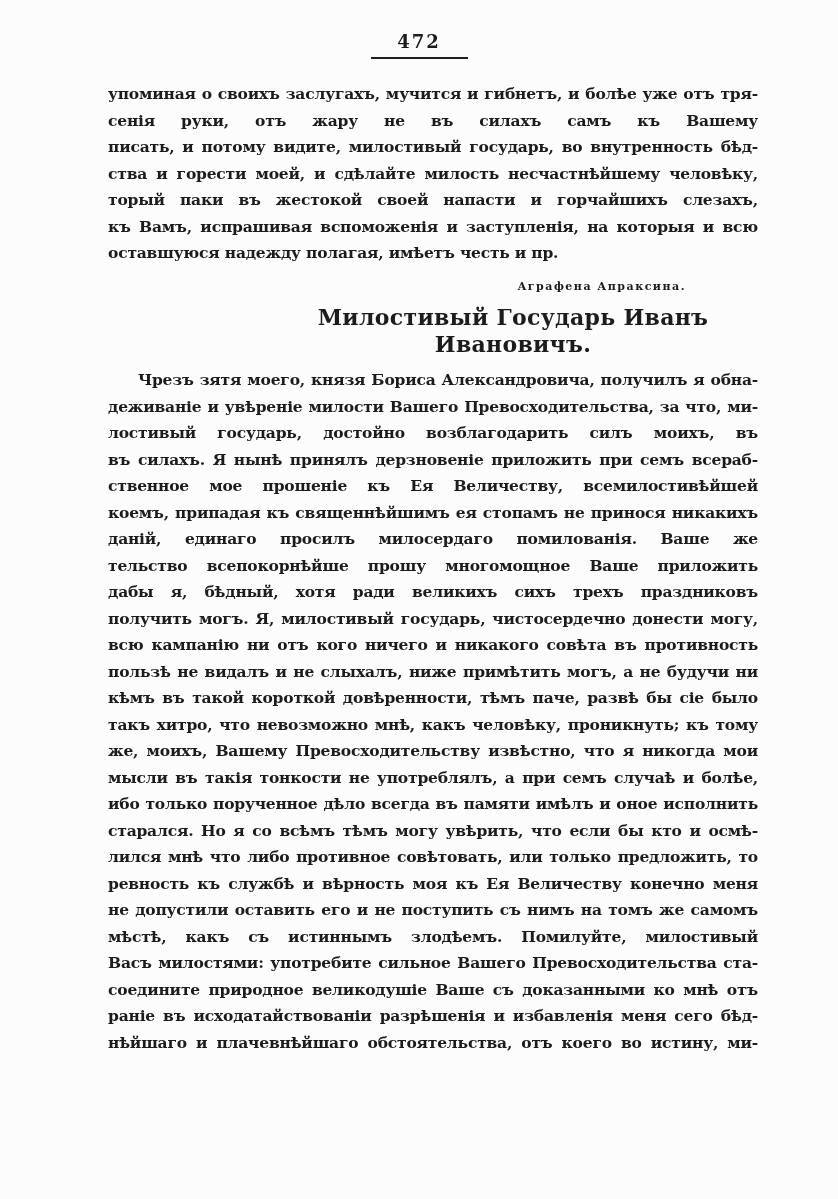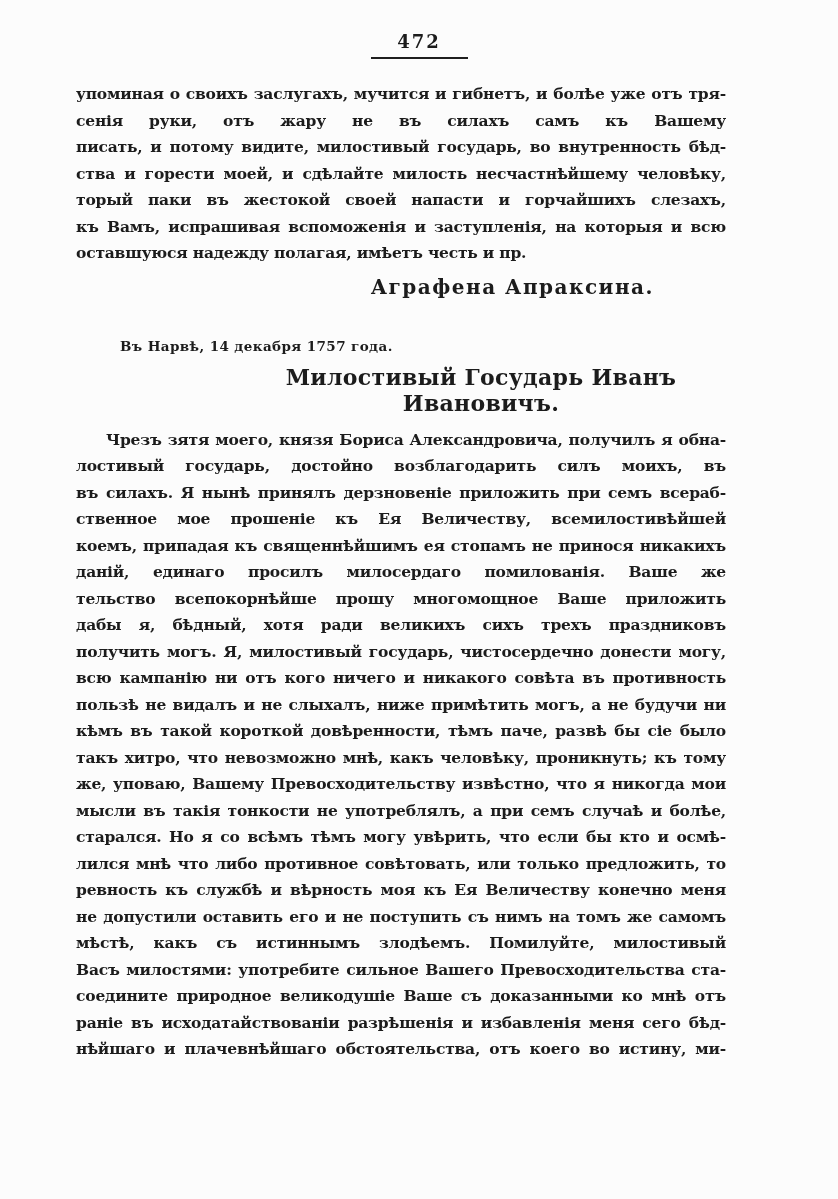--- a/index.html
+++ b/index.html
@@ -23,41 +23,41 @@
     font-weight: 700;
     letter-spacing: 2px;
   }
   .rule {
     width: 97px; height: 2px;
     background: #1f1f1f;
     margin: 3px auto 0 auto;
   }
   .text-block {
     width: 650px;
-    margin-left: 76px;
+    margin-left: 108px;
     margin-top: 22px;
     font-size: 15.5px;
     font-weight: 700;
     letter-spacing: -0.2px;
     line-height: 26.5px;
   }
   .line {
     text-align: justify;
     text-align-last: justify;
     max-height: 26.5px;
     overflow: hidden;
     white-space: normal;
   }
   .line.no-just { text-align-last: left; }
   .line.indent  { text-indent: 30px; }
   .signature {
     margin-top: 7px;
     margin-right: 72px;
     text-align: right;
-    font-size: 20px;
+    font-size: 11px;
     letter-spacing: 1.5px;
   }
   .dateline {
     margin-top: 33px;
     margin-left: 44px;
     font-size: 13.5px;
     letter-spacing: 0.4px;
   }
   .salutation {
     margin-top: 4px;
@@ -87,38 +87,39 @@
           <div class="line">писать, и потому видите, милостивый государь, во внутренность бѣд-</div>
           <div class="line">ства и горести моей, и сдѣлайте милость несчастнѣйшему человѣку, ко-</div>
           <div class="line">торый паки въ жестокой своей напасти и горчайшихъ слезахъ, прибѣгая</div>
           <div class="line">къ Вамъ, испрашивая вспоможенія и заступленія, на которыя и всю свою</div>
           <div class="line no-just">оставшуюся надежду полагая, имѣетъ честь и пр.</div>
         </div>
       <div class="signature">Аграфена Апраксина.</div>
     </section>
 
     <section>
-      <div class="dateline">Въ Нарвѣ, 14 декабря 1757 года.</div>
       <div class="salutation">Милостивый Государь Иванъ Ивановичъ.</div>
       <div class="para para2">
           <div class="line indent">Чрезъ зятя моего, князя Бориса Александровича, получилъ я обна-</div>
+          <div class="line">деживаніе и увѣреніе милости Вашего Превосходительства, за что, ми-</div>
           <div class="line">лостивый государь, достойно возблагодарить силъ моихъ, въ нынѣшнемъ</div>
           <div class="line">въ силахъ. Я нынѣ принялъ дерзновеніе приложить при семъ всераб-</div>
           <div class="line">ственное мое прошеніе къ Ея Величеству, всемилостивѣйшей государынѣ, въ</div>
           <div class="line">коемъ, припадая къ священнѣйшимъ ея стопамъ не принося никакихъ оправ-</div>
           <div class="line">даній, единаго просилъ милосердаго помилованія. Ваше же Превосходи-</div>
           <div class="line">тельство всепокорнѣйше прошу многомощное Ваше приложить стараніе,</div>
           <div class="line">дабы я, бѣдный, хотя ради великихъ сихъ трехъ праздниковъ разрѣшеніе</div>
           <div class="line">получить могъ. Я, милостивый государь, чистосердечно донести могу, что во</div>
           <div class="line">всю кампанію ни отъ кого ничего и никакого совѣта въ противность общей</div>
           <div class="line">пользѣ не видалъ и не слыхалъ, ниже примѣтить могъ, а не будучи ни съ</div>
           <div class="line">кѣмъ въ такой короткой довѣренности, тѣмъ паче, развѣ бы сіе было</div>
           <div class="line">такъ хитро, что невозможно мнѣ, какъ человѣку, проникнуть; къ тому</div>
-          <div class="line">же, уповаю, Вашему Превосходительству извѣстно, что я никогда мои</div>
+          <div class="line">же, моихъ, Вашему Превосходительству извѣстно, что я никогда мои</div>
           <div class="line">мысли въ такія тонкости не употреблялъ, а при семъ случаѣ и болѣе,</div>
+          <div class="line">ибо только порученное дѣло всегда въ памяти имѣлъ и оное исполнить</div>
           <div class="line">старался. Но я со всѣмъ тѣмъ могу увѣрить, что если бы кто и осмѣ-</div>
           <div class="line">лился мнѣ что либо противное совѣтовать, или только предложить, то бы</div>
           <div class="line">ревность къ службѣ и вѣрность моя къ Ея Величеству конечно меня</div>
           <div class="line">не допустили оставить его и не поступить съ нимъ на томъ же самомъ</div>
           <div class="line">мѣстѣ, какъ съ истиннымъ злодѣемъ. Помилуйте, милостивый государь,</div>
           <div class="line">Васъ милостями: употребите сильное Вашего Превосходительства ста-</div>
           <div class="line">соедините природное великодушіе Ваше съ доказанными ко мнѣ отъ</div>
           <div class="line">раніе въ исходатайствованіи разрѣшенія и избавленія меня сего бѣд-</div>
           <div class="line">нѣйшаго и плачевнѣйшаго обстоятельства, отъ коего во истину, ми-</div>
         </div>

